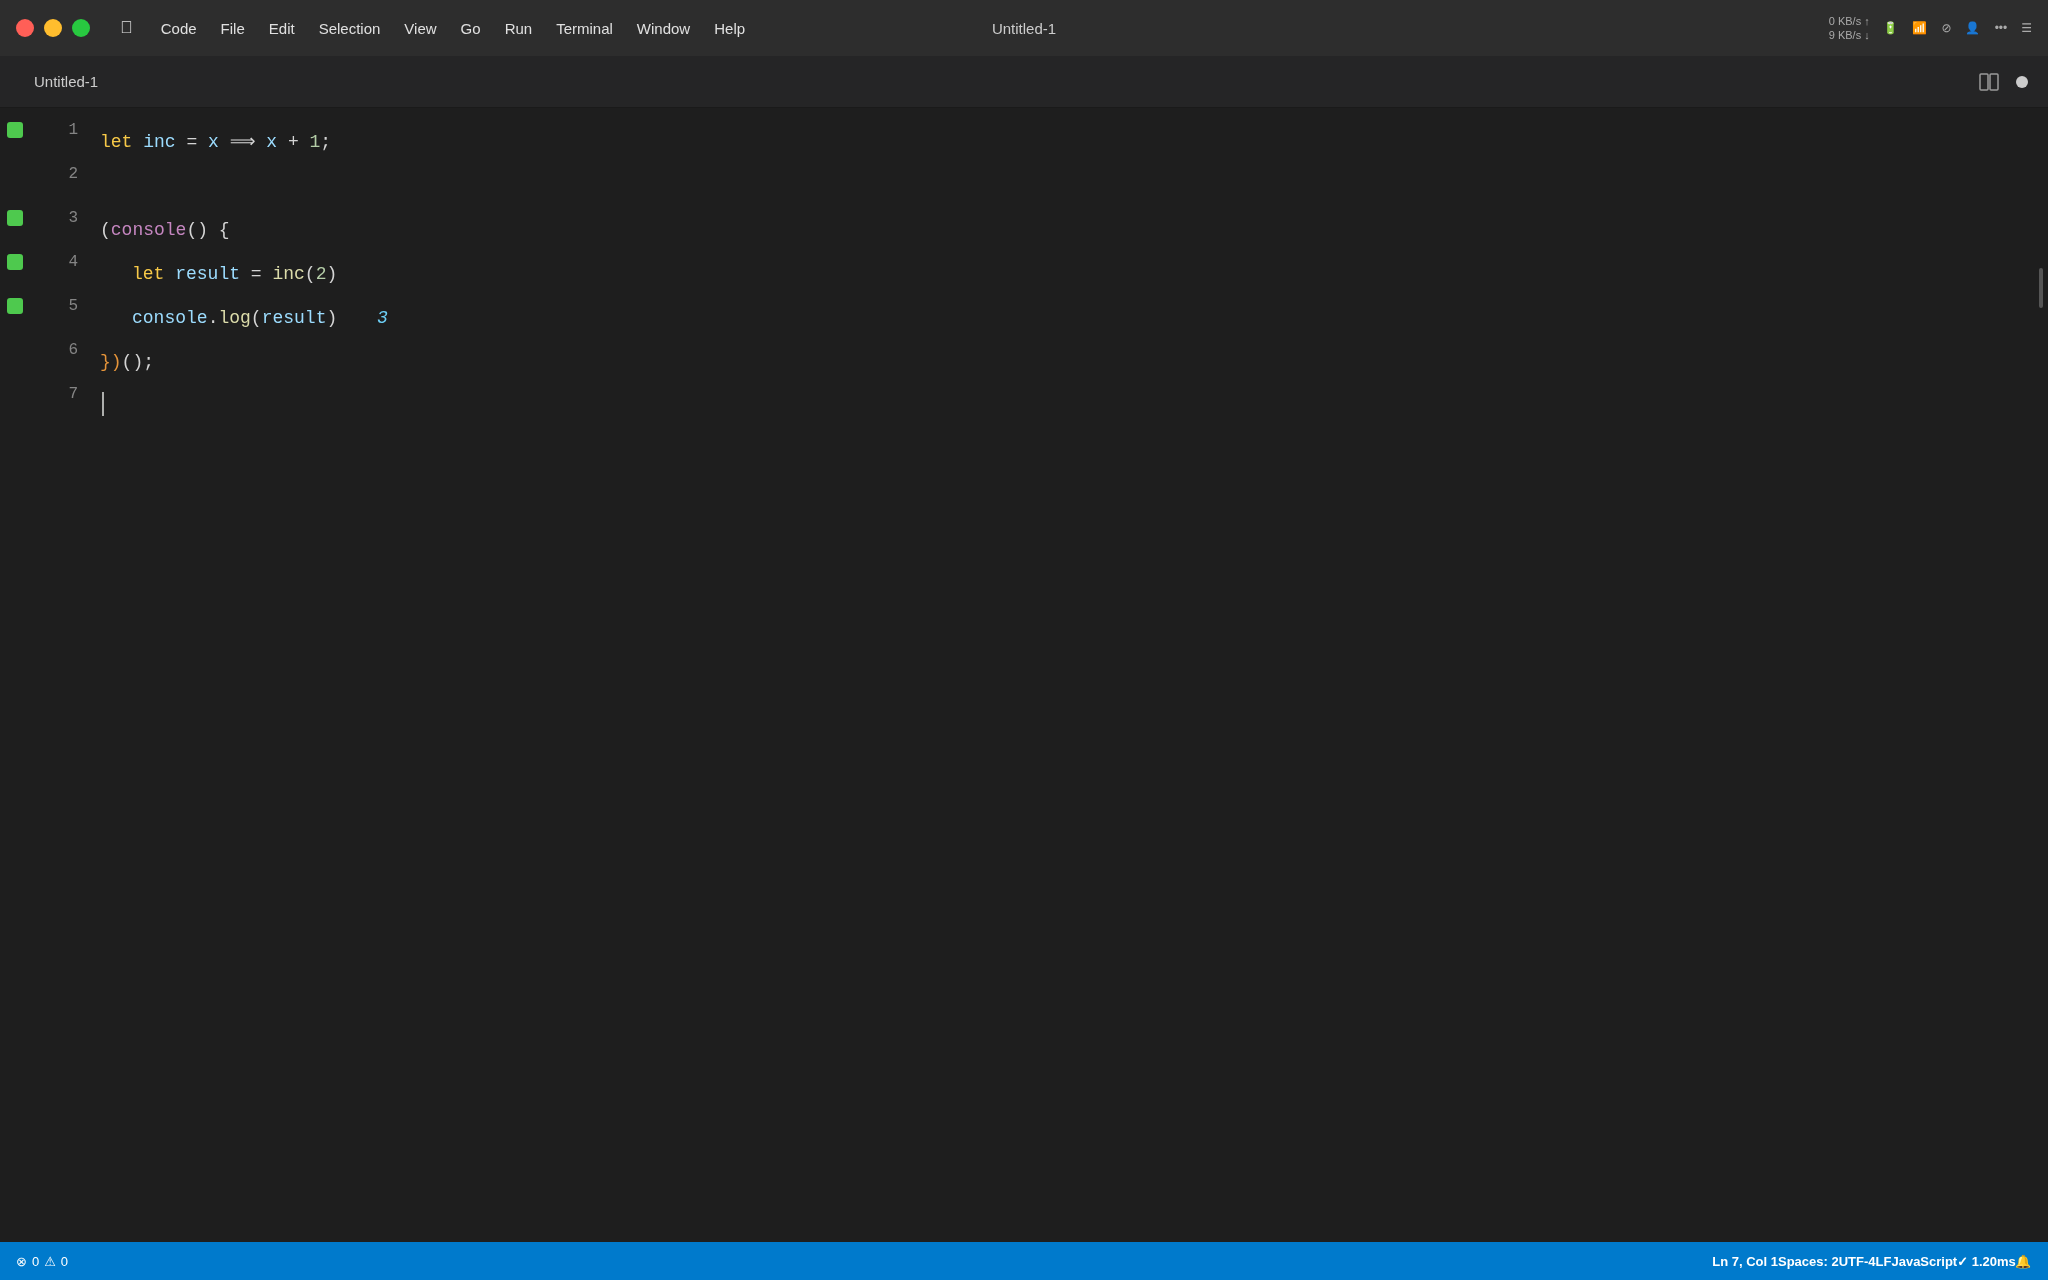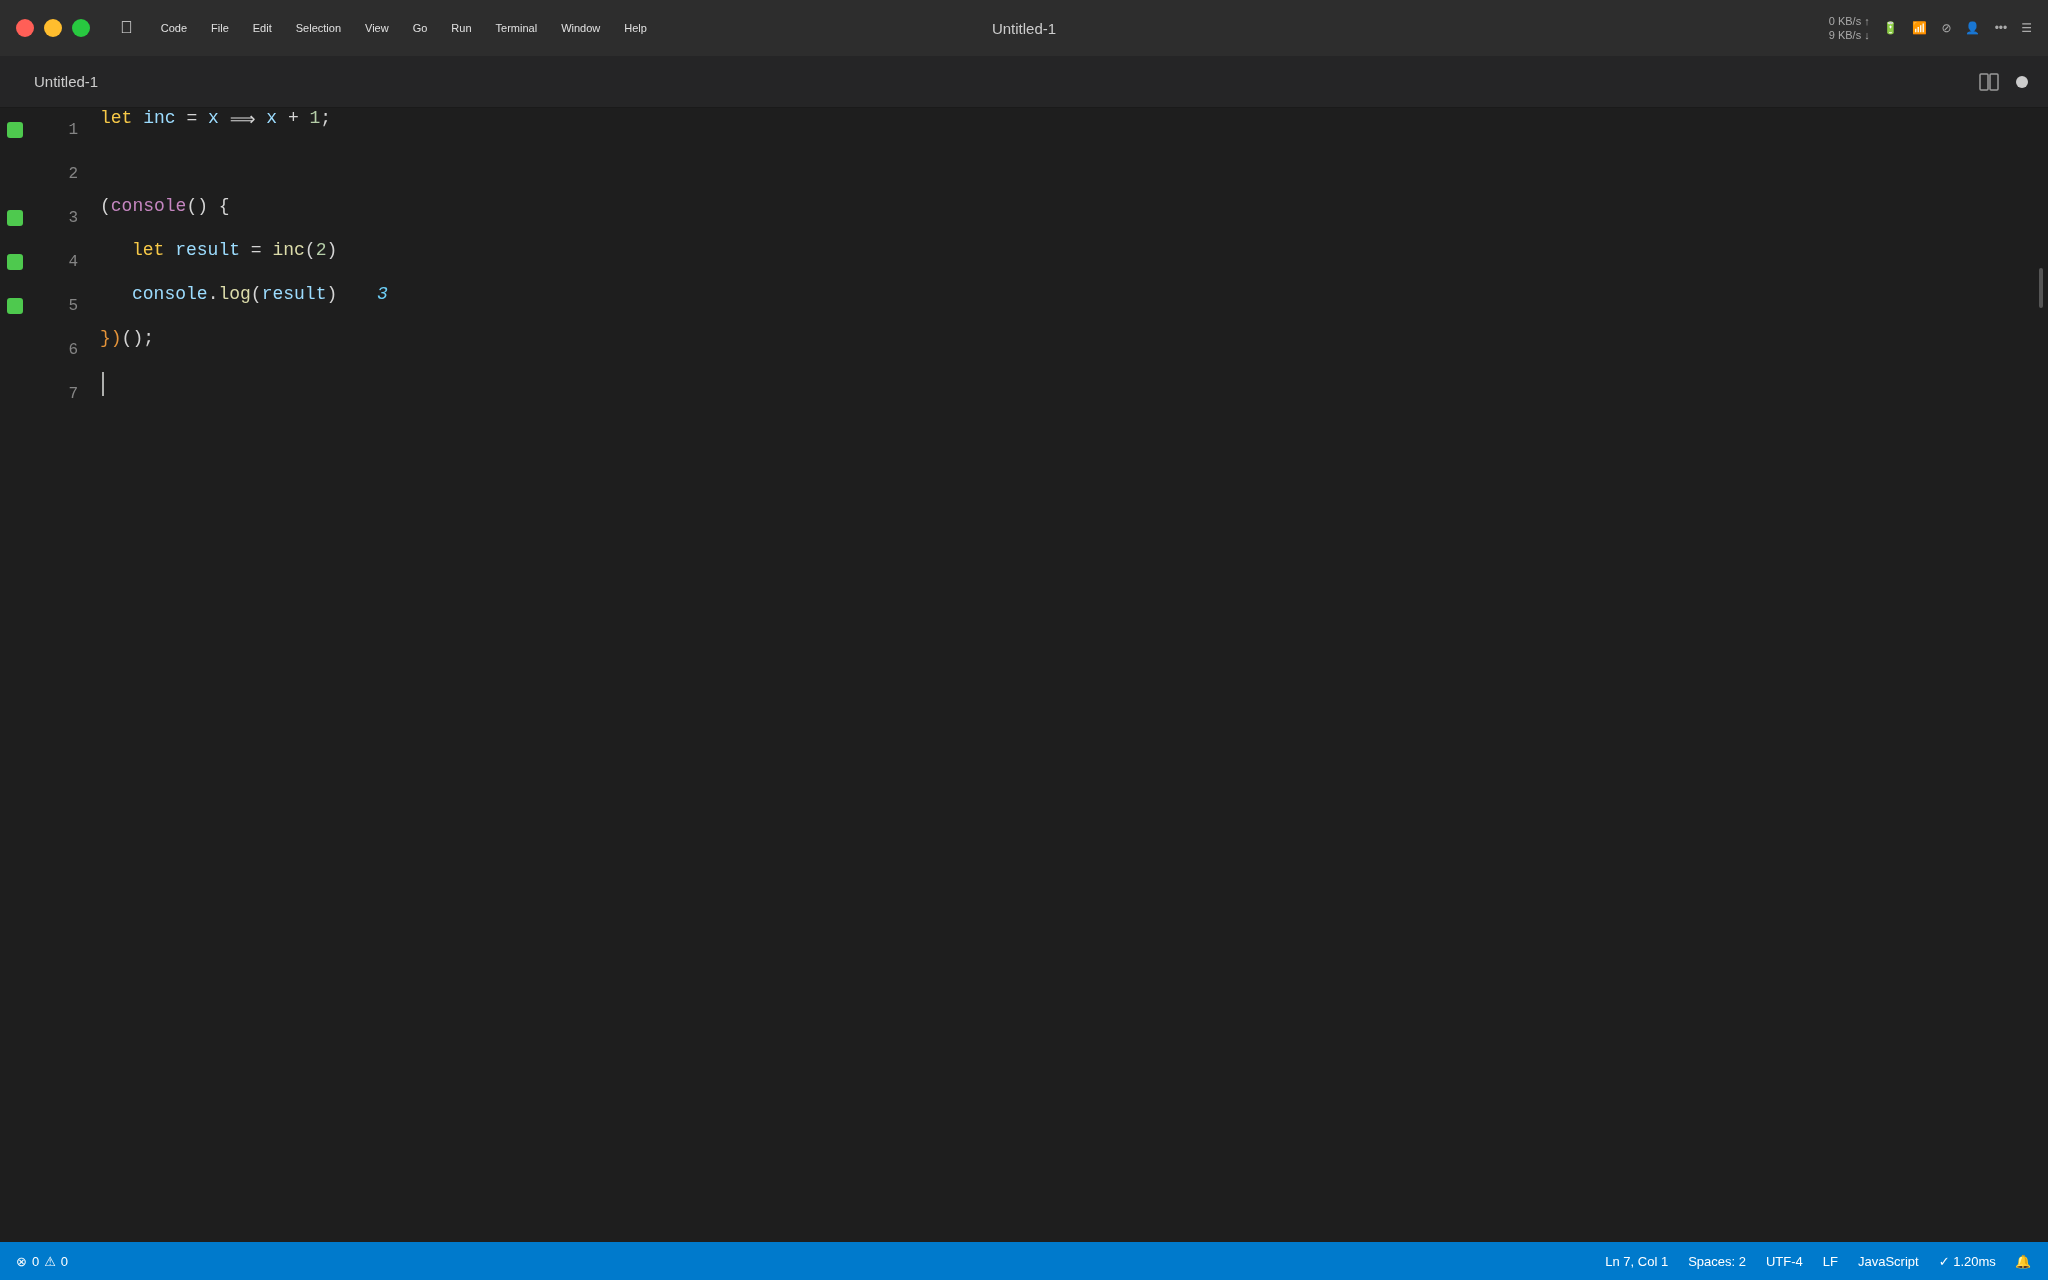--- a/index.html
+++ b/index.html
@@ -40,21 +40,21 @@
     .traffic-light.green { background: #28c940; }
 
     .menu-bar {
       display: flex;
       align-items: center;
       gap: 4px;
       flex: 1;
     }
     .menu-item {
       padding: 4px 10px;
-      font-size: 11px;
+      font-size: 15px;
       color: #e0e0e0;
       border-radius: 4px;
       cursor: pointer;
     }
     .menu-item.apple { font-size: 17px; margin-right: 4px; }
 
     .title-center {
       position: absolute;
       left: 50%;
       transform: translateX(-50%);
@@ -160,21 +160,21 @@
     
     .code-content {
       flex: 1;
       padding-left: 10px;
       overflow: hidden;
       position: relative;
     }
     .code-line {
       height: 44px;
       display: flex;
-      align-items: flex-start;
+      align-items: flex-end;
       font-size: 18px;
       font-family: 'Courier New', Courier, monospace;
       white-space: pre;
     }
 
     
     .scrollbar {
       width: 14px;
       background: #1e1e1e;
       flex-shrink: 0;
@@ -204,21 +204,21 @@
       color: #ffffff;
       display: flex;
       align-items: center;
       gap: 5px;
       cursor: pointer;
     }
     .statusbar-right {
       margin-left: auto;
       display: flex;
       align-items: center;
-      gap: 20px;
+      font-weight: bold;
     } 
     .var { color: #9cdcfe; }      
     .op { color: #d4d4d4; }       
     .arrow { color: #d4d4d4; }    
     .num { color: #b5cea8; }      
     .punct { color: #d4d4d4; }    
     .fn-kw { color: #c586c0; }    
     .fn-name { color: #dcdcaa; }
     .param { color: #9cdcfe; }
     .orange { color: #e5943a; }

